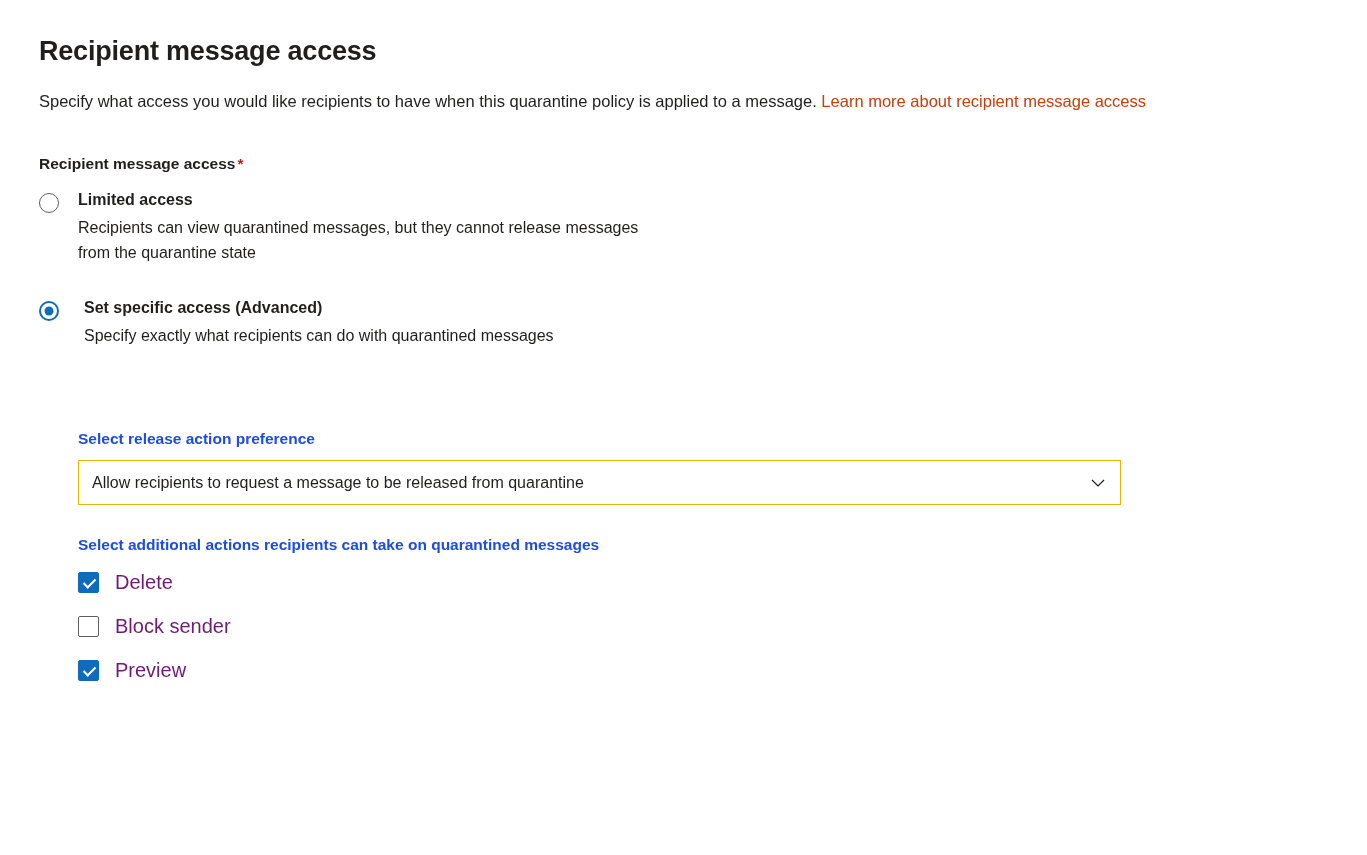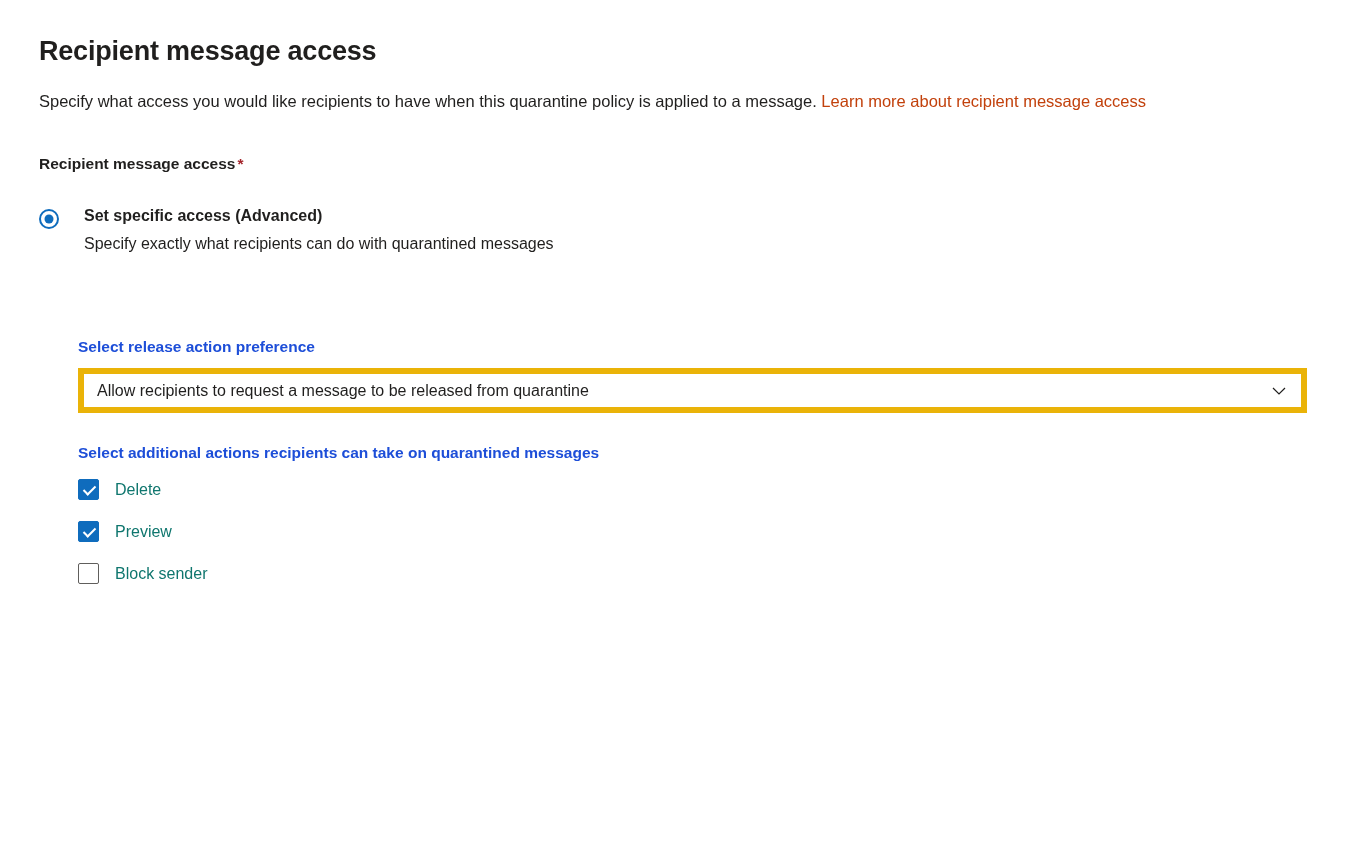--- a/index.html
+++ b/index.html
@@ -108,23 +108,23 @@
     margin-left: 39px;
     margin-top: 82px;
   }
   .sub-label {
     font-size: 15.5px;
     font-weight: bold;
     color: #1d4ed8;
   }
   .dropdown {
     margin-top: 12px;
-    width: 1229px;
+    width: 1043px;
     height: 45px;
-    border: 6px solid #eab308;
+    border: 1px solid #eab308;
     box-sizing: border-box;
     display: flex;
     align-items: center;
     justify-content: space-between;
     padding: 0 14px 0 13px;
     background: #ffffff;
     cursor: pointer;
   }
   .dropdown-value {
     font-size: 16px;
@@ -166,37 +166,45 @@
     position: absolute;
     left: 6.5px;
     top: 3px;
     width: 5px;
     height: 10px;
     border: solid #ffffff;
     border-width: 0 2px 2px 0;
     transform: rotate(45deg);
   }
   .check-label {
-    font-size: 16px;
-    color: #0f766e;
+    font-size: 20px;
+    color: #701a75;
   }
 </style>
 </head>
 <body>
 
 <div class="page">
 
   <h1 class="page-title">Recipient message access</h1>
 
   <p class="page-desc"><span>Specify what access you would like recipients to have when this quarantine policy is applied to a message. </span><a class="link">Learn more about recipient message access</a></p>
 
   <div class="field-label"><span>Recipient message access</span><span class="req-star">*</span></div>
 
   <div class="radio-group">
 
+    <div class="radio-row">
+      <span class="radio-outer"></span>
+      <span class="radio-texts">
+        <span class="radio-title">Limited access</span>
+        <div class="radio-sub">Recipients can view quarantined messages, but they cannot release messages
+from the quarantine state</div>
+      </span>
+    </div>
 
     <div class="radio-row radio-block-2">
       <span class="radio-outer checked"></span>
       <span class="radio-texts">
         <span class="radio-title">Set specific access (Advanced)</span>
         <div class="radio-sub">Specify exactly what recipients can do with quarantined messages</div>
       </span>
     </div>
 
   </div>
@@ -215,26 +223,26 @@
     <div class="sub-label sub-label-2">Select additional actions recipients can take on quarantined messages</div>
 
     <div class="checkbox-list">
 
       <div class="check-row">
         <span class="checkbox checked"></span>
         <span class="check-label">Delete</span>
       </div>
 
       <div class="check-row">
+        <span class="checkbox"></span>
+        <span class="check-label">Block sender</span>
+      </div>
+
+      <div class="check-row">
         <span class="checkbox checked"></span>
         <span class="check-label">Preview</span>
       </div>
 
-      <div class="check-row">
-        <span class="checkbox"></span>
-        <span class="check-label">Block sender</span>
-      </div>
-
     </div>
 
   </div>
 
 </div>
 
 </body></html>

